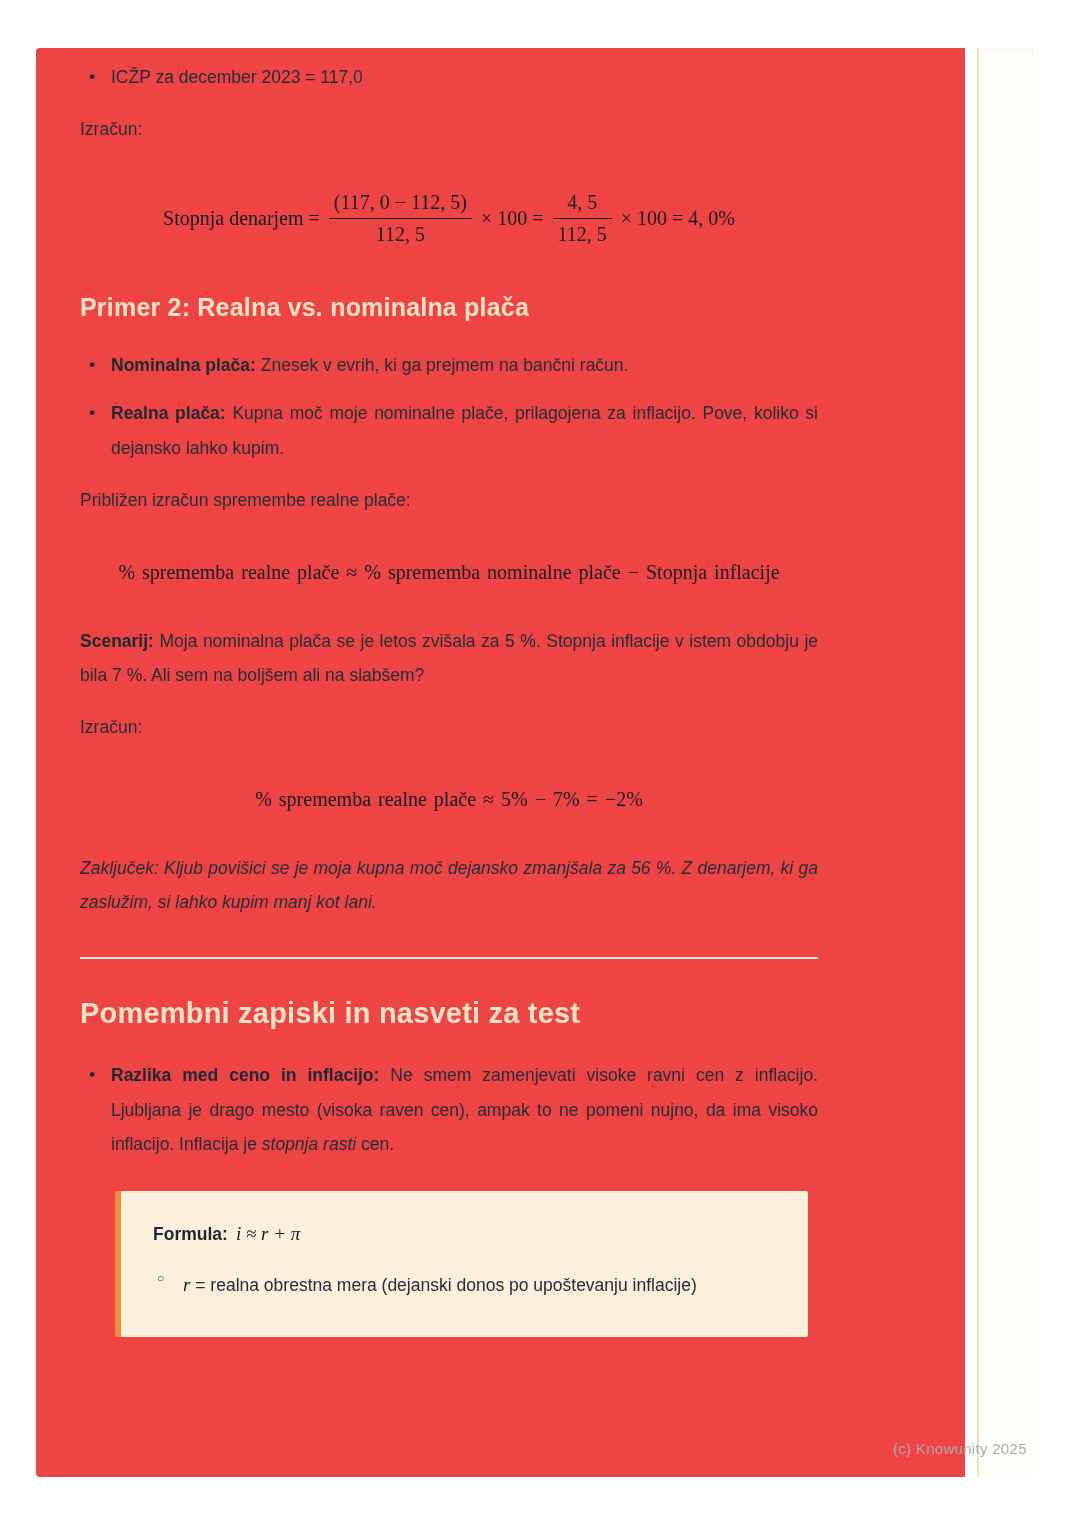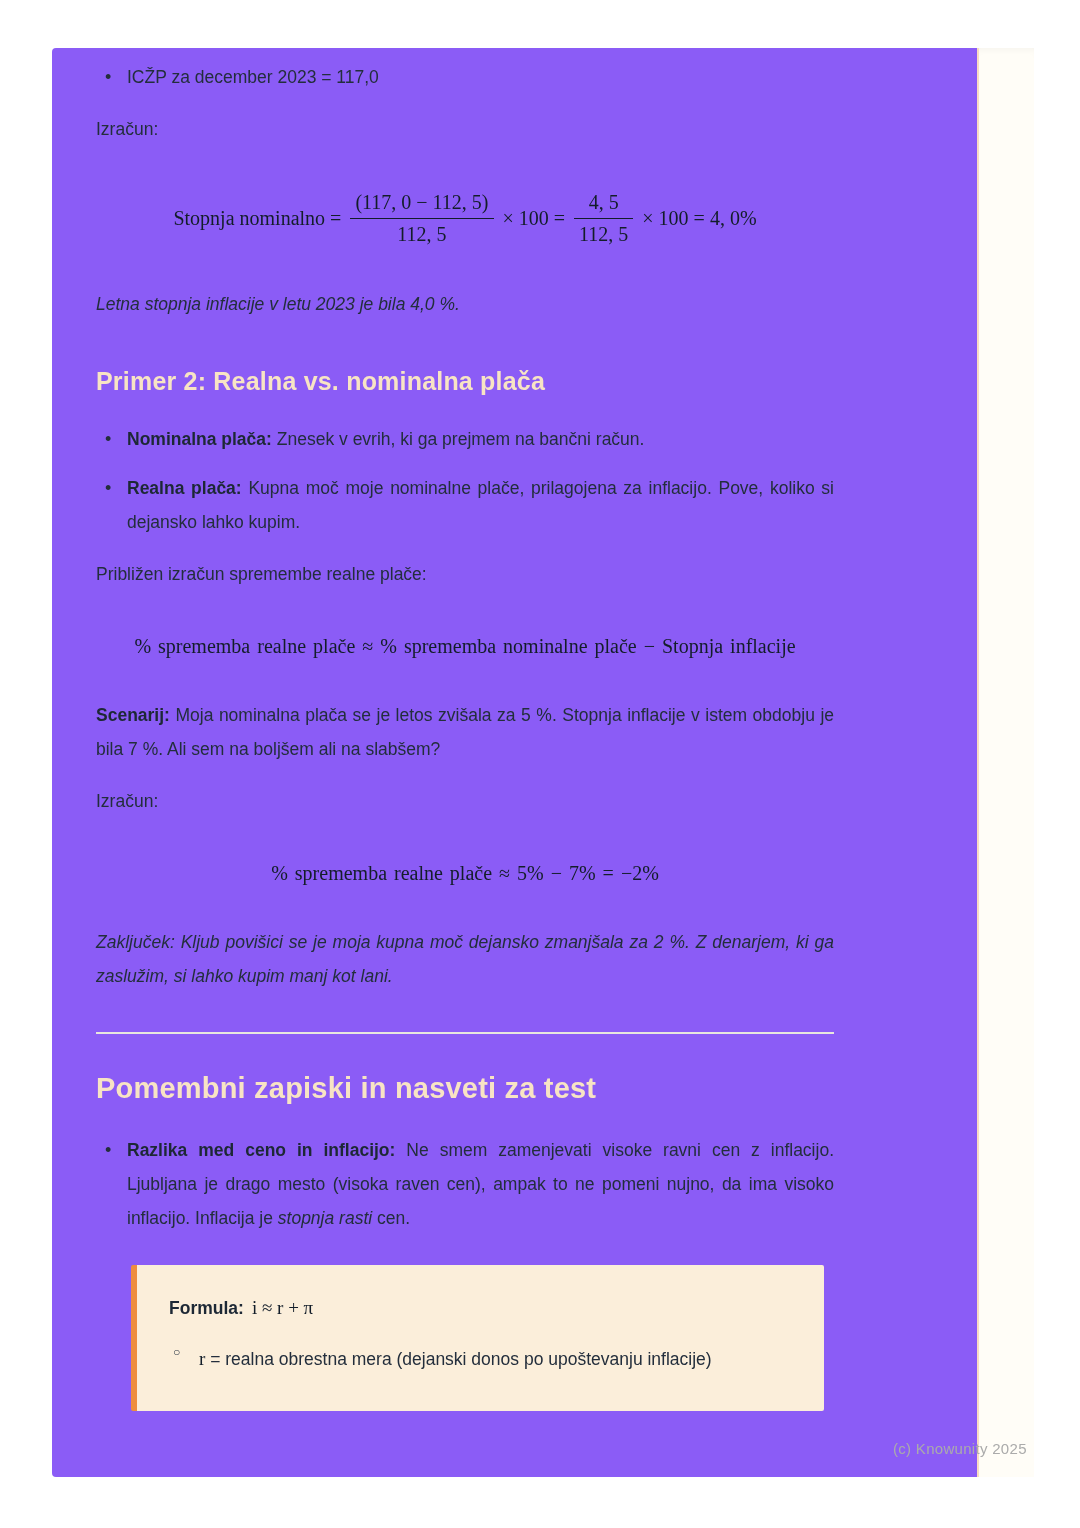--- a/index.html
+++ b/index.html
@@ -5,23 +5,23 @@
   html,body{margin:0;padding:0;}
   body{
     width:1080px;height:1528px;
     background:#ffffff;
     font-family:"Liberation Sans",sans-serif;
     color:#232e3c;
     position:relative;
     overflow:hidden;
   }
   .page{
-    position:absolute;left:52px;top:48px;
+    position:absolute;left:36px;top:48px;
     width:929px;height:1429px;
-    background:#8b5cf6;
+    background:#ef4444;
     border-radius:4px 0 0 4px;
     overflow:hidden;
   }
   .page-edge{
     position:absolute;left:977px;top:48px;width:2px;height:1429px;
     background:#f8dcc2;
   }
   .side-strip{
     position:absolute;left:979px;top:48px;width:55px;height:1429px;
     background:#fffdf7;
@@ -90,20 +90,21 @@
     margin-left:35px;
     width:622px;
     background:#fbeeda;
     border-left:6px solid #ee8d3f;
     border-radius:2px;
     padding:24px 33px 34px 32px;
   }
   .callout-title{margin:0;}
   .mathinline{
     font-family:"Liberation Serif",serif;
+    font-style:italic;
     font-size:19px;
     color:#131d29;
   }
   .callout-title .mathinline{margin-left:8px;}
   ul.circle > li{position:relative;padding-left:30px;margin-top:14px;}
   ul.circle > li::before{
     content:"\25CB";
     position:absolute;left:4px;top:1px;
     font-size:12px;color:#2a3543;
   }
@@ -116,34 +117,33 @@
 
     <ul class="disc">
       <li>
         <span>ICŽP za december 2023 = 117,0</span>
       </li>
     </ul>
 
     <p class="block">Izračun:</p>
 
     <div class="math formula-row">
-      <span>Stopnja nominalno =</span>
+      <span>Stopnja denarjem =</span>
       <span class="frac">
         <span class="num">(117, 0 − 112, 5)</span>
         <span class="den">112, 5</span>
       </span>
       <span>× 100 =</span>
       <span class="frac">
         <span class="num">4, 5</span>
         <span class="den">112, 5</span>
       </span>
       <span>× 100 = 4, 0%</span>
     </div>
 
-    <p class="italic">Letna stopnja inflacije v letu 2023 je bila 4,0 %.</p>
 
     <h3>Primer 2: Realna vs. nominalna plača</h3>
 
     <ul class="disc">
       <li class="justify">
         <strong>Nominalna plača:</strong><span> Znesek v evrih, ki ga prejmem na bančni račun.</span>
       </li>
       <li class="justify">
         <strong>Realna plača:</strong><span> Kupna moč moje nominalne plače, prilagojena za inflacijo. Pove, koliko si dejansko lahko kupim.</span>
       </li>
@@ -154,21 +154,21 @@
     <div class="math formula-line">% sprememba realne plače ≈ % sprememba nominalne plače − Stopnja inflacije</div>
 
     <p class="justify">
       <strong>Scenarij:</strong><span> Moja nominalna plača se je letos zvišala za 5 %. Stopnja inflacije v istem obdobju je bila 7 %. Ali sem na boljšem ali na slabšem?</span>
     </p>
 
     <p class="block">Izračun:</p>
 
     <div class="math formula-line">% sprememba realne plače ≈ 5% − 7% = −2%</div>
 
-    <p class="italic justify">Zaključek: Kljub povišici se je moja kupna moč dejansko zmanjšala za 2 %. Z denarjem, ki ga zaslužim, si lahko kupim manj kot lani.</p>
+    <p class="italic justify">Zaključek: Kljub povišici se je moja kupna moč dejansko zmanjšala za 56 %. Z denarjem, ki ga zaslužim, si lahko kupim manj kot lani.</p>
 
     <hr>
 
     <h2>Pomembni zapiski in nasveti za test</h2>
 
     <ul class="disc">
       <li class="justify">
         <strong>Razlika med ceno in inflacijo:</strong><span> Ne smem zamenjevati visoke ravni cen z inflacijo. Ljubljana je drago mesto (visoka raven cen), ampak to ne pomeni nujno, da ima visoko inflacijo. Inflacija je </span><em>stopnja rasti</em><span> cen.</span>
       </li>
     </ul>

